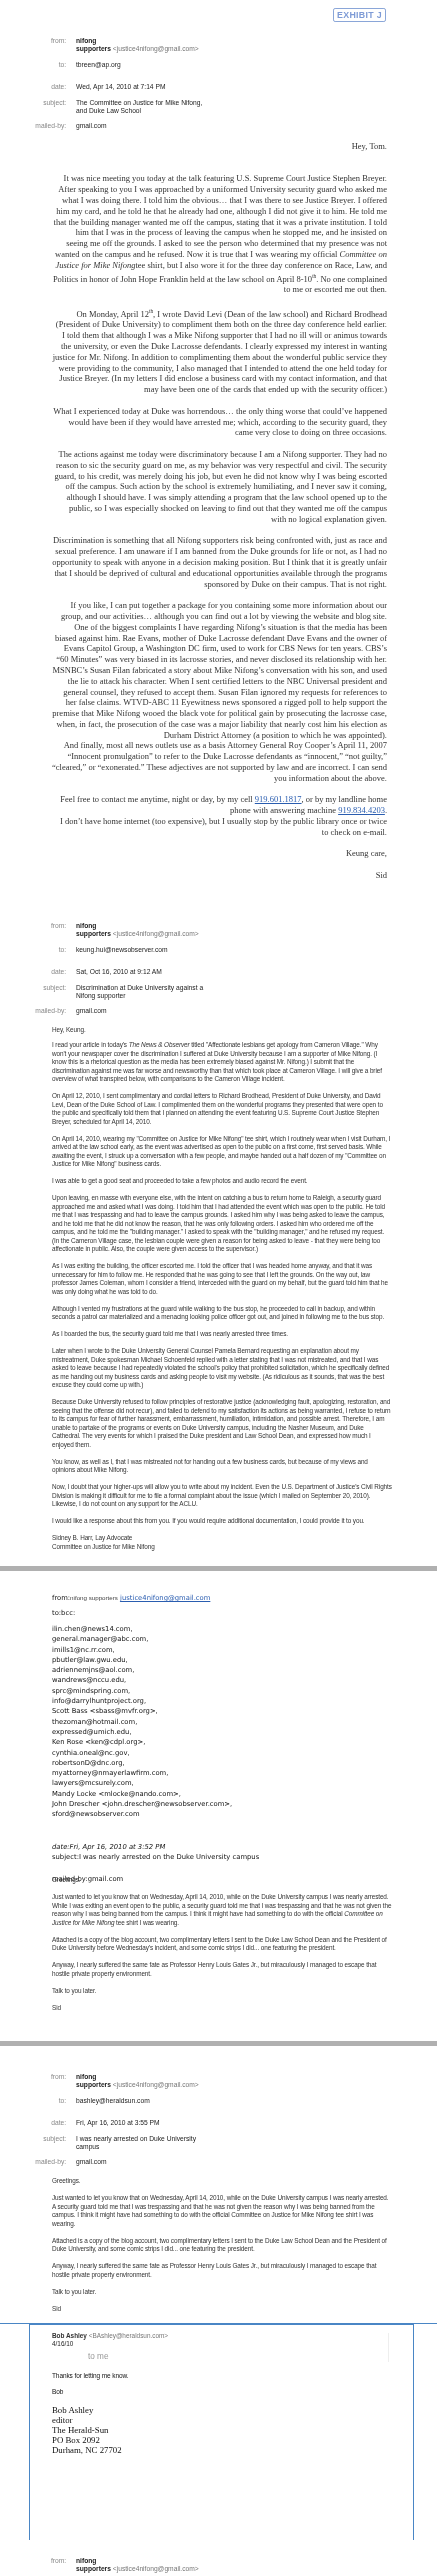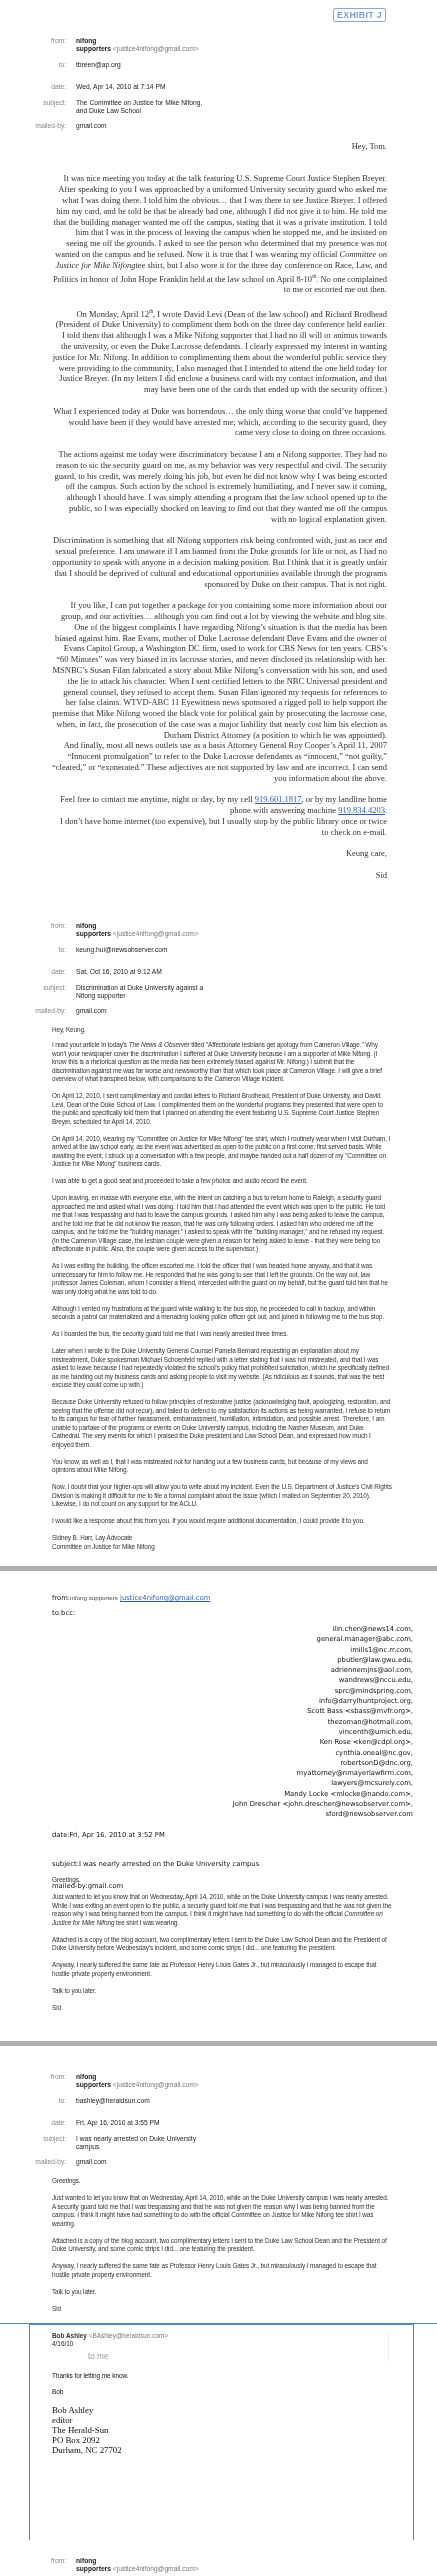--- a/index.html
+++ b/index.html
@@ -132,42 +132,42 @@
 </div>
 
 <div class="abs graybar" style="top:1566px;"></div>
 
 <div class="abs calibri" style="left:52px; top:1593px; width:361px;">
   <div style="margin-bottom:5.2px;">
     <span>from:</span><span class="small">nifong supporters</span>
     <span class="link">justice4nifong@gmail.com</span>
   </div>
   <div style="margin-bottom:5.2px;">to:bcc:</div>
-  <div class="recips" style="margin-bottom:10px;text-align:right;">
+  <div class="recips" style="margin-bottom:22px;">
     <div>ilin.chen@news14.com,</div>
     <div>general.manager@abc.com,</div>
     <div>imills1@nc.rr.com,</div>
     <div>pbutler@law.gwu.edu,</div>
     <div>adriennemjns@aol.com,</div>
     <div>wandrews@nccu.edu,</div>
     <div>sprc@mindspring.com,</div>
     <div>info@darrylhuntproject.org,</div>
     <div>Scott Bass &lt;sbass@mvfr.org&gt;,</div>
     <div>thezoman@hotmail.com,</div>
-    <div>vincenth@umich.edu,</div>
+    <div>expressed@umich.edu,</div>
     <div>Ken Rose &lt;ken@cdpl.org&gt;,</div>
     <div>cynthia.oneal@nc.gov,</div>
     <div>robertsonD@dnc.org,</div>
     <div>myattorney@nmayerlawfirm.com,</div>
     <div>lawyers@mcsurely.com,</div>
     <div>Mandy Locke &lt;mlocke@nando.com&gt;,</div>
     <div>John Drescher &lt;john.drescher@newsobserver.com&gt;,</div>
     <div>sford@newsobserver.com</div>
   </div>
-  <div style="margin-bottom:19px;">date:Fri, Apr 16, 2010 at 3:52 PM</div>
+  <div style="margin-bottom:0;font-style:italic;">date:Fri, Apr 16, 2010 at 3:52 PM</div>
   <div style="margin-bottom:12px;">subject:I was nearly arrested on the Duke University campus</div>
   <div>mailed-by:gmail.com</div>
 </div>
 
 <div class="abs sans-body" style="left:52px; top:1876px;">
   <p>Greetings.</p>
   <p><span>Just wanted to let you know that on Wednesday, April 14, 2010, while on the Duke University campus I was nearly arrested.   While I was exiting an event open to the public, a security guard told me that I was trespassing and that he was not given the reason why I was being banned from the campus.   I think it might have had something to do with the official </span><i>Committee on Justice for Mike Nifong</i><span> tee shirt I was wearing.</span></p>
   <p>Attached is a copy of the blog account, two complimentary letters I sent to the Duke Law School Dean and the President of Duke University before Wednesday's incident, and some comic strips I did... one featuring the president.</p>
   <p>Anyway, I nearly suffered the same fate as Professor Henry Louis Gates Jr., but miraculously I managed to escape that hostile private property environment.</p>
   <p>Talk to you later.</p>

